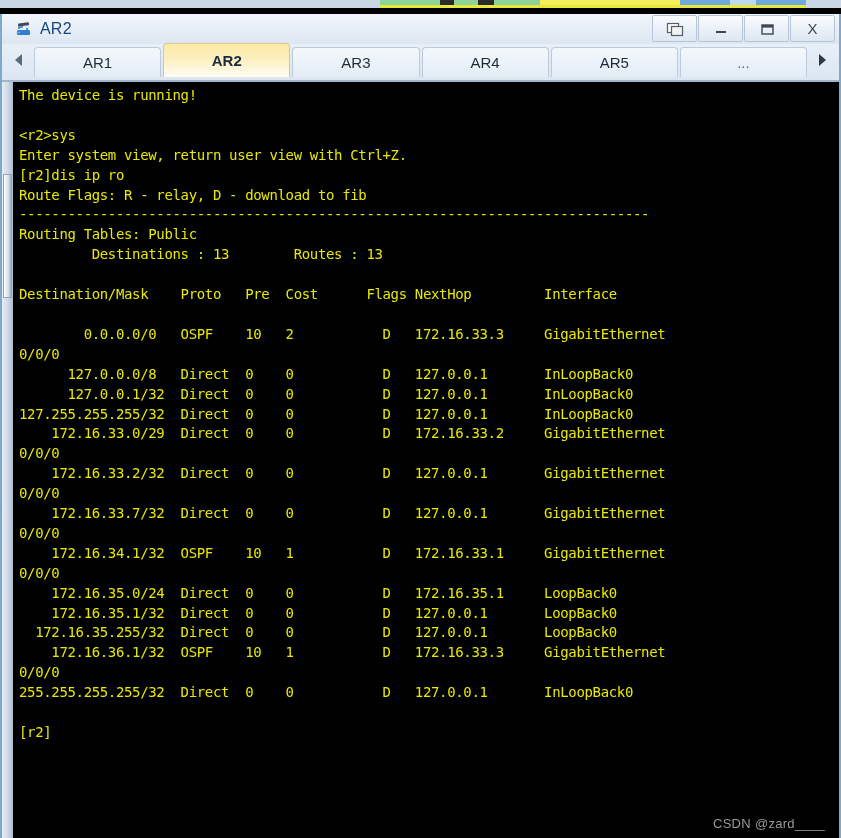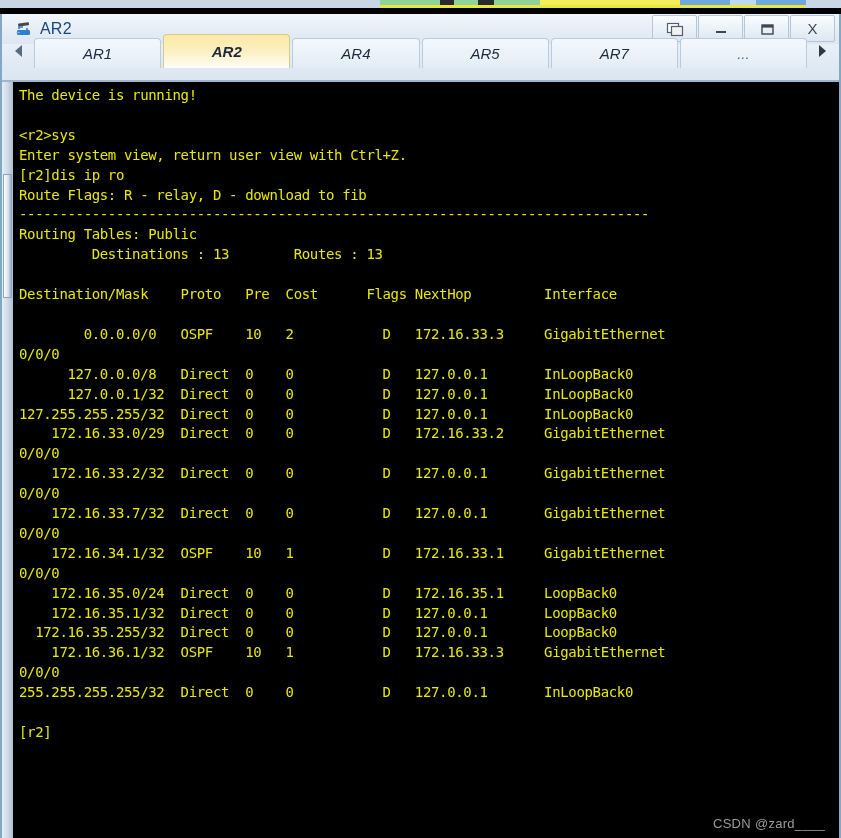--- a/index.html
+++ b/index.html
@@ -77,24 +77,23 @@
   }
   .winbtn .glyph { font-size: 15px; color: #3b4854; line-height: 1; }
 
   
   #tabbar {
     position: relative;
     height: 38px;
     background: linear-gradient(to bottom, #e8eff7 0%, #dbe6f1 100%);
     display: flex;
     align-items: flex-end;
-    padding: 0 2px 12px 2px;
+    padding: 0 2px 3px 2px;
     box-sizing: border-box;
     border-bottom: 2px solid #9fb6cc;
-    font-style: italic;
   }
   .tab-arrow {
     width: 30px;
     height: 34px;
     display: flex;
     align-items: center;
     justify-content: center;
     flex: none;
   }
   .tab-arrow svg { display: block; }
@@ -238,27 +237,27 @@
       </svg>
     </div>
     <div id="tabs-strip">
       <div class="tab">
           <span>AR1</span>
         </div>
       <div class="tab active">
           <span>AR2</span>
         </div>
       <div class="tab">
+          <span>AR3</span>
+        </div>
+      <div class="tab">
           <span>AR4</span>
         </div>
       <div class="tab">
           <span>AR5</span>
-        </div>
-      <div class="tab">
-          <span>AR7</span>
         </div>
       <div class="tab ellipsis">
           <span>...</span>
         </div>
     </div>
     <div class="tab-arrow">
       <svg width="16" height="16" viewBox="0 0 16 16">
         <path d="M5 2 L12 8 L5 14 Z" fill="#2b3846"></path>
       </svg>
     </div>

